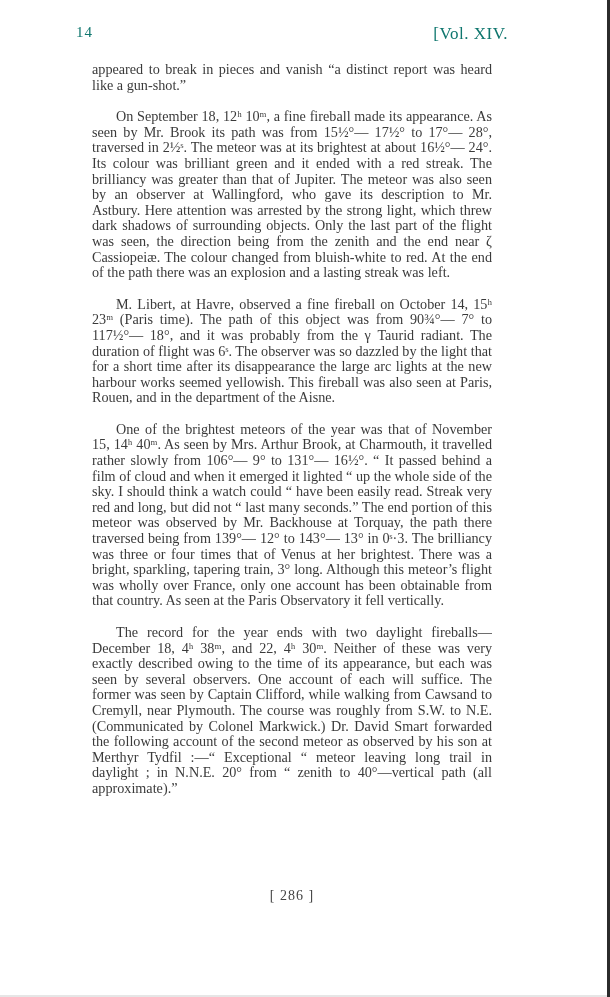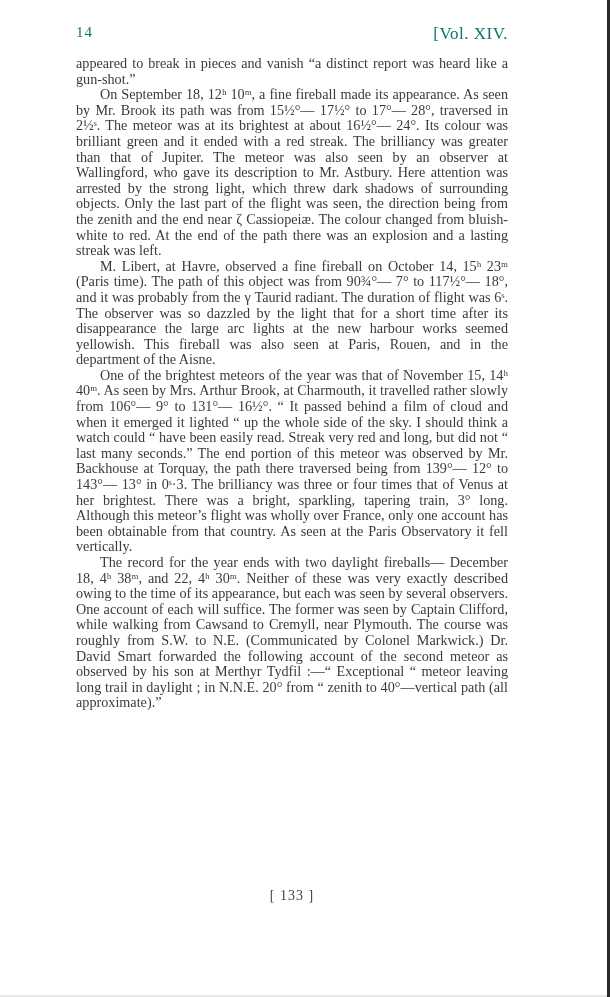--- a/index.html
+++ b/index.html
@@ -64,21 +64,21 @@
       font-family: Liberation Serif, serif;
     }
     .body-text {
       margin-top: 10px;
       font-size: 14.2px;
       line-height: 15.6px;
       text-align: justify;
       hyphens: manual;
     }
     .body-text p {
-      margin: 0;
+      margin: 16px;
     }
     .body-text p.indent {
       text-indent: 24px;
     }
     .footer {
       position: absolute;
       left: 0;
       width: 432px;
       top: 864px;
       text-align: center;
@@ -97,17 +97,17 @@
   </div>
 
   <div class="body-text">
     <p>appeared to break in pieces and vanish “a distinct report was heard like a gun-shot.”</p>
     <p class="indent">On September 18, 12ʰ 10ᵐ, a fine fireball made its appearance. As seen by Mr. Brook its path was from 15½°— 17½° to 17°— 28°, traversed in 2½ˢ. The meteor was at its brightest at about 16½°— 24°. Its colour was brilliant green and it ended with a red streak. The brilliancy was greater than that of Jupiter. The meteor was also seen by an observer at Wallingford, who gave its description to Mr. Astbury. Here attention was arrested by the strong light, which threw dark shadows of surrounding objects. Only the last part of the flight was seen, the direction being from the zenith and the end near ζ Cassiopeiæ. The colour changed from bluish-white to red. At the end of the path there was an explosion and a lasting streak was left.</p>
     <p class="indent">M. Libert, at Havre, observed a fine fireball on October 14, 15ʰ 23ᵐ (Paris time). The path of this object was from 90¾°— 7° to 117½°— 18°, and it was probably from the γ Taurid radiant. The duration of flight was 6ˢ. The observer was so dazzled by the light that for a short time after its disappearance the large arc lights at the new harbour works seemed yellowish. This fireball was also seen at Paris, Rouen, and in the department of the Aisne.</p>
     <p class="indent">One of the brightest meteors of the year was that of November 15, 14ʰ 40ᵐ. As seen by Mrs. Arthur Brook, at Charmouth, it travelled rather slowly from 106°— 9° to 131°— 16½°. “ It passed behind a film of cloud and when it emerged it lighted “ up the whole side of the sky. I should think a watch could “ have been easily read. Streak very red and long, but did not “ last many seconds.” The end portion of this meteor was observed by Mr. Backhouse at Torquay, the path there traversed being from 139°— 12° to 143°— 13° in 0ˢ·3. The brilliancy was three or four times that of Venus at her brightest. There was a bright, sparkling, tapering train, 3° long. Although this meteor’s flight was wholly over France, only one account has been obtainable from that country. As seen at the Paris Observatory it fell vertically.</p>
     <p class="indent">The record for the year ends with two daylight fireballs— December 18, 4ʰ 38ᵐ, and 22, 4ʰ 30ᵐ. Neither of these was very exactly described owing to the time of its appearance, but each was seen by several observers. One account of each will suffice. The former was seen by Captain Clifford, while walking from Cawsand to Cremyll, near Plymouth. The course was roughly from S.W. to N.E. (Communicated by Colonel Markwick.) Dr. David Smart forwarded the following account of the second meteor as observed by his son at Merthyr Tydfil :—“ Exceptional “ meteor leaving long trail in daylight ; in N.N.E. 20° from “ zenith to 40°—vertical path (all approximate).”</p>
   </div>
 
-  <div class="footer">[ 133 ]</div>
+  <div class="footer">[ 286 ]</div>
 </div>
 
 <div class="right-edge"></div>
 <div class="bottom-edge"></div>
 
 </body></html>

